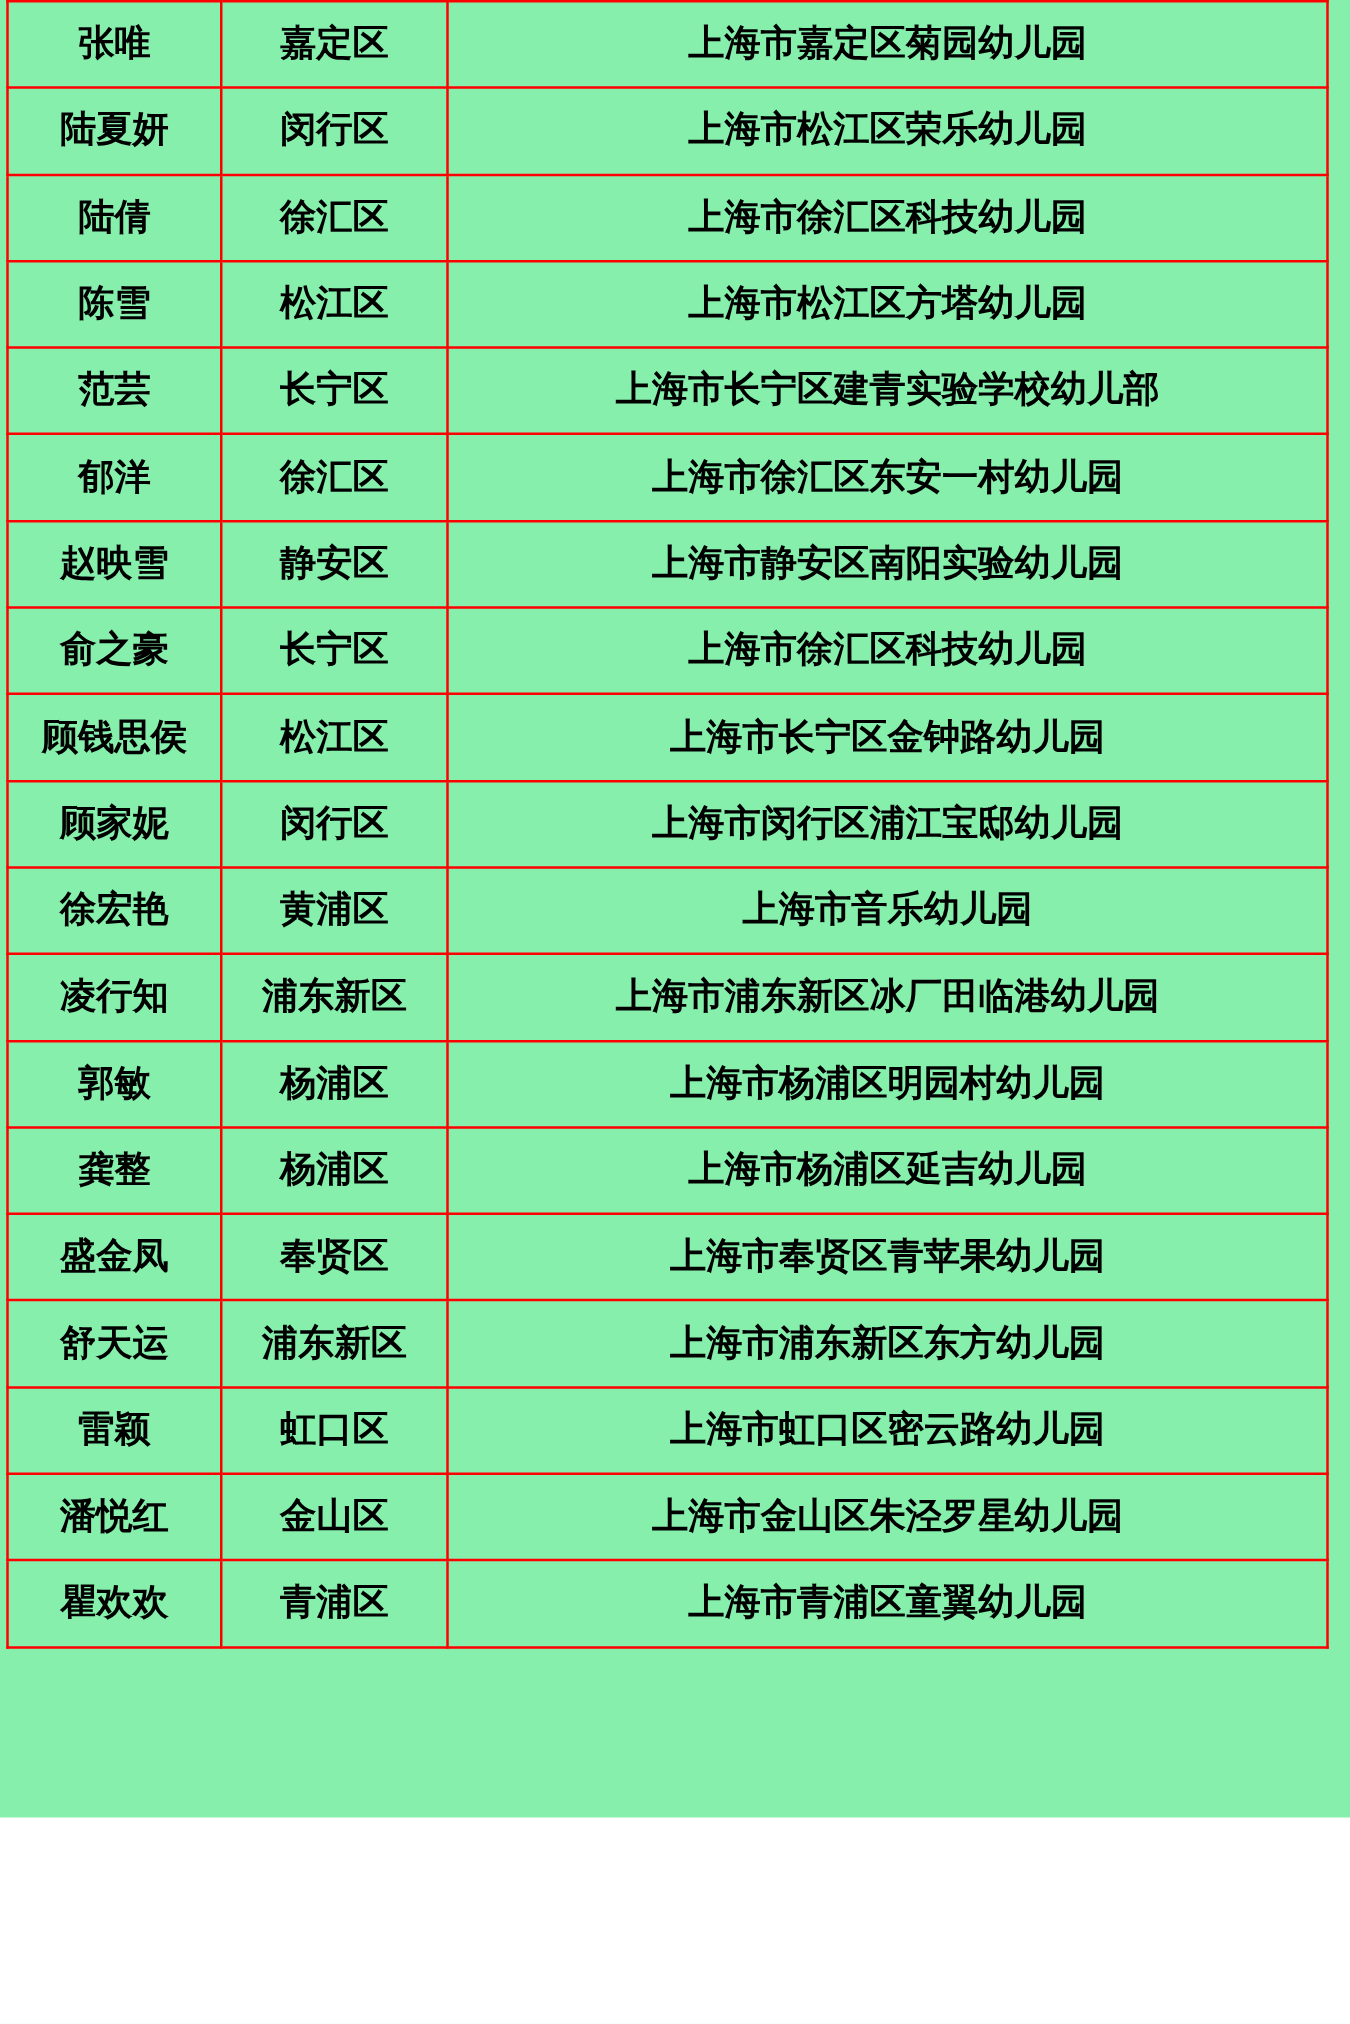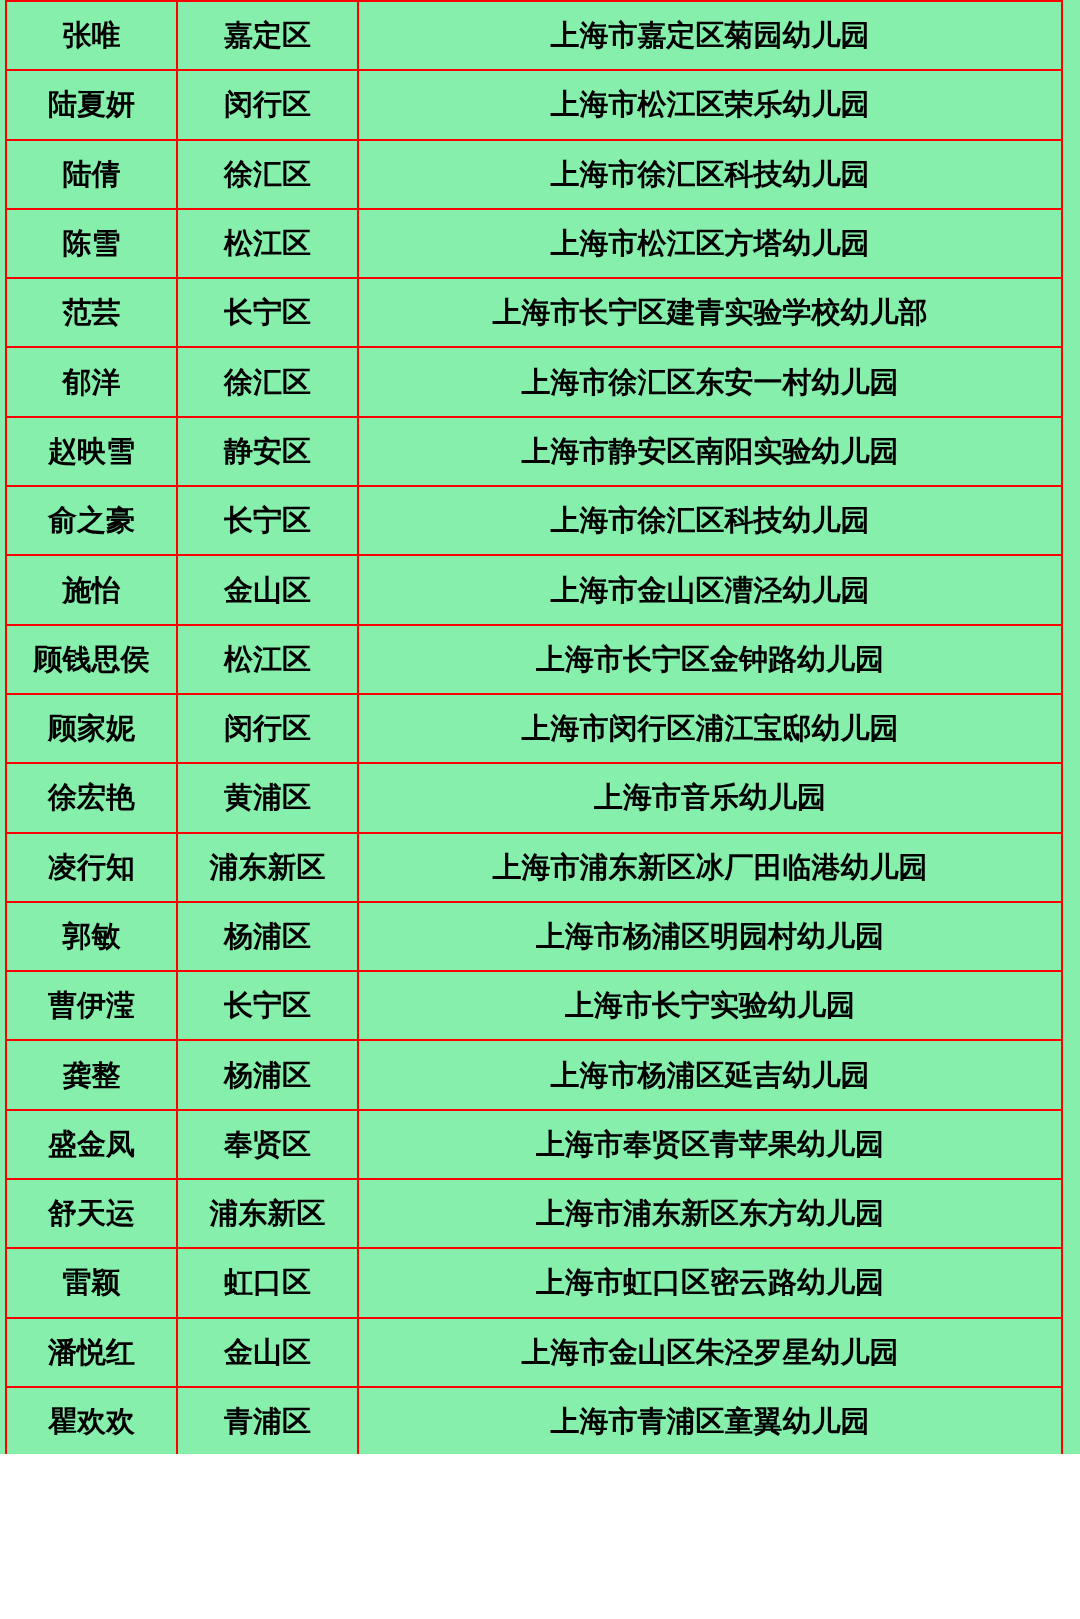--- a/index.html
+++ b/index.html
@@ -82,25 +82,20 @@
           <td class="col-name">赵映雪</td>
           <td class="col-district">静安区</td>
           <td class="col-school">上海市静安区南阳实验幼儿园</td>
         </tr>
         <tr>
           <td class="col-name">俞之豪</td>
           <td class="col-district">长宁区</td>
           <td class="col-school">上海市徐汇区科技幼儿园</td>
         </tr>
         <tr>
-          <td class="col-name">施怡</td>
-          <td class="col-district">金山区</td>
-          <td class="col-school">上海市金山区漕泾幼儿园</td>
-        </tr>
-        <tr>
           <td class="col-name">顾钱思侯</td>
           <td class="col-district">松江区</td>
           <td class="col-school">上海市长宁区金钟路幼儿园</td>
         </tr>
         <tr>
           <td class="col-name">顾家妮</td>
           <td class="col-district">闵行区</td>
           <td class="col-school">上海市闵行区浦江宝邸幼儿园</td>
         </tr>
         <tr>
@@ -110,25 +105,20 @@
         </tr>
         <tr>
           <td class="col-name">凌行知</td>
           <td class="col-district">浦东新区</td>
           <td class="col-school">上海市浦东新区冰厂田临港幼儿园</td>
         </tr>
         <tr>
           <td class="col-name">郭敏</td>
           <td class="col-district">杨浦区</td>
           <td class="col-school">上海市杨浦区明园村幼儿园</td>
-        </tr>
-        <tr>
-          <td class="col-name">曹伊滢</td>
-          <td class="col-district">长宁区</td>
-          <td class="col-school">上海市长宁实验幼儿园</td>
         </tr>
         <tr>
           <td class="col-name">龚整</td>
           <td class="col-district">杨浦区</td>
           <td class="col-school">上海市杨浦区延吉幼儿园</td>
         </tr>
         <tr>
           <td class="col-name">盛金凤</td>
           <td class="col-district">奉贤区</td>
           <td class="col-school">上海市奉贤区青苹果幼儿园</td>

